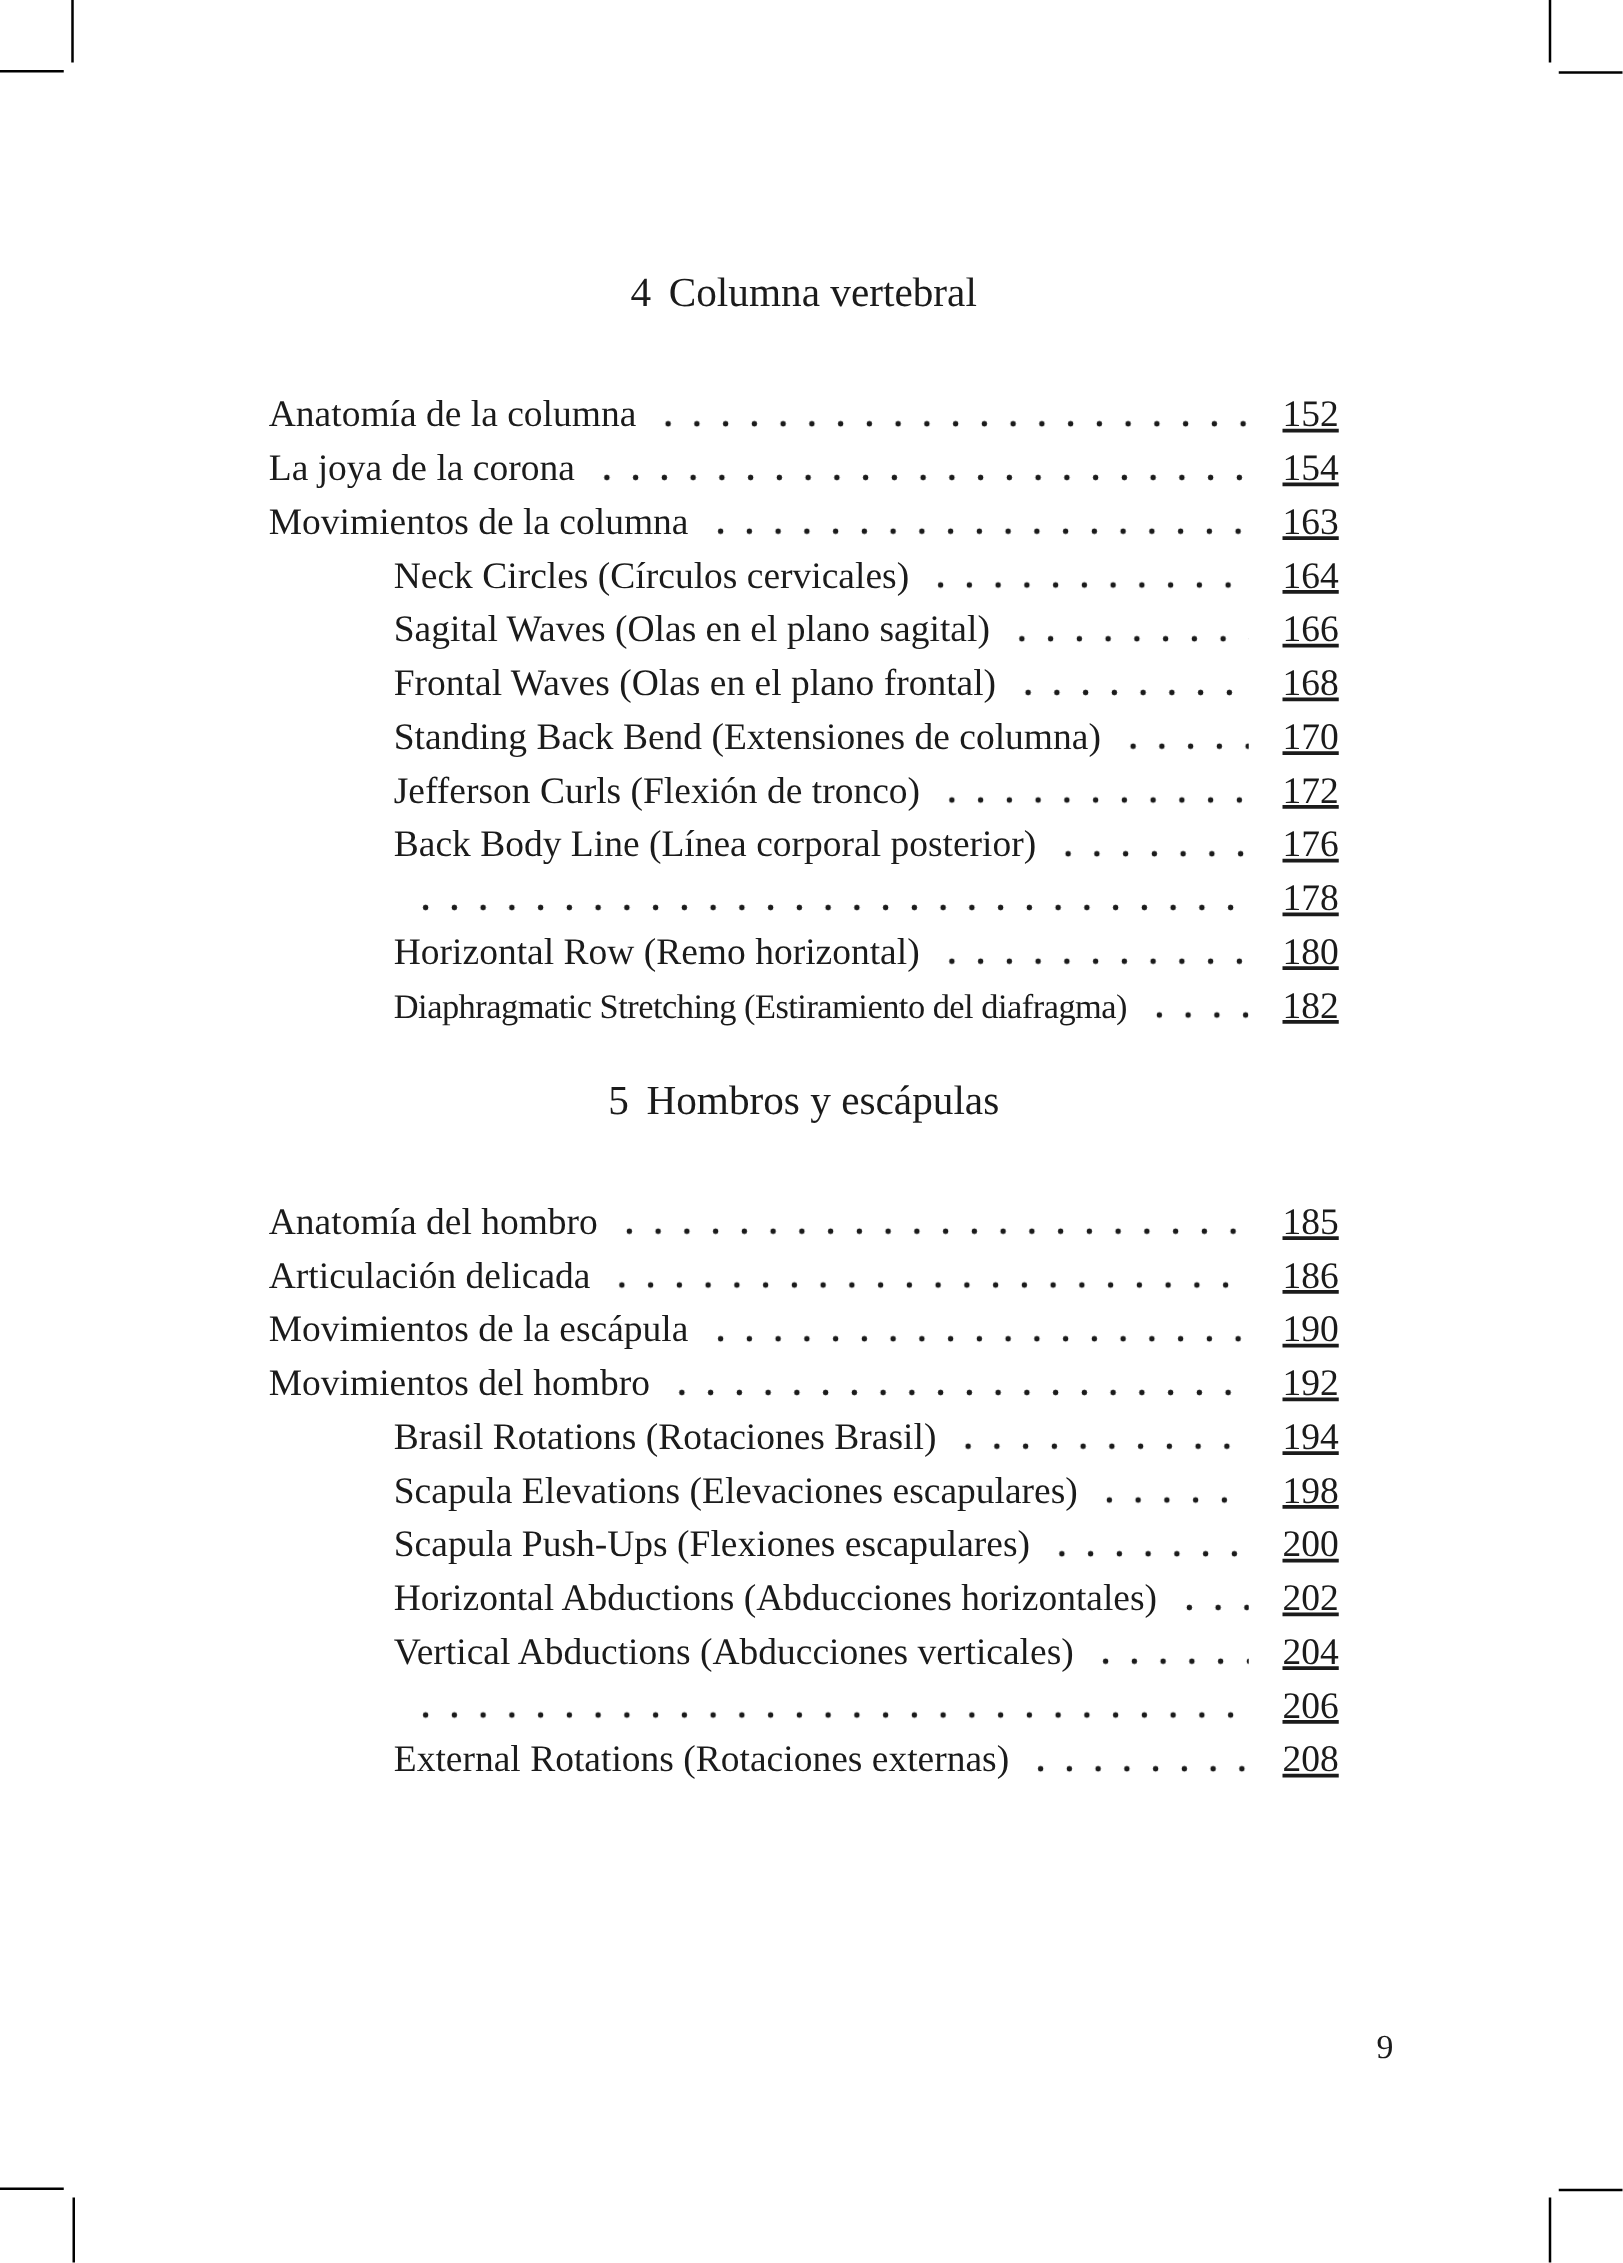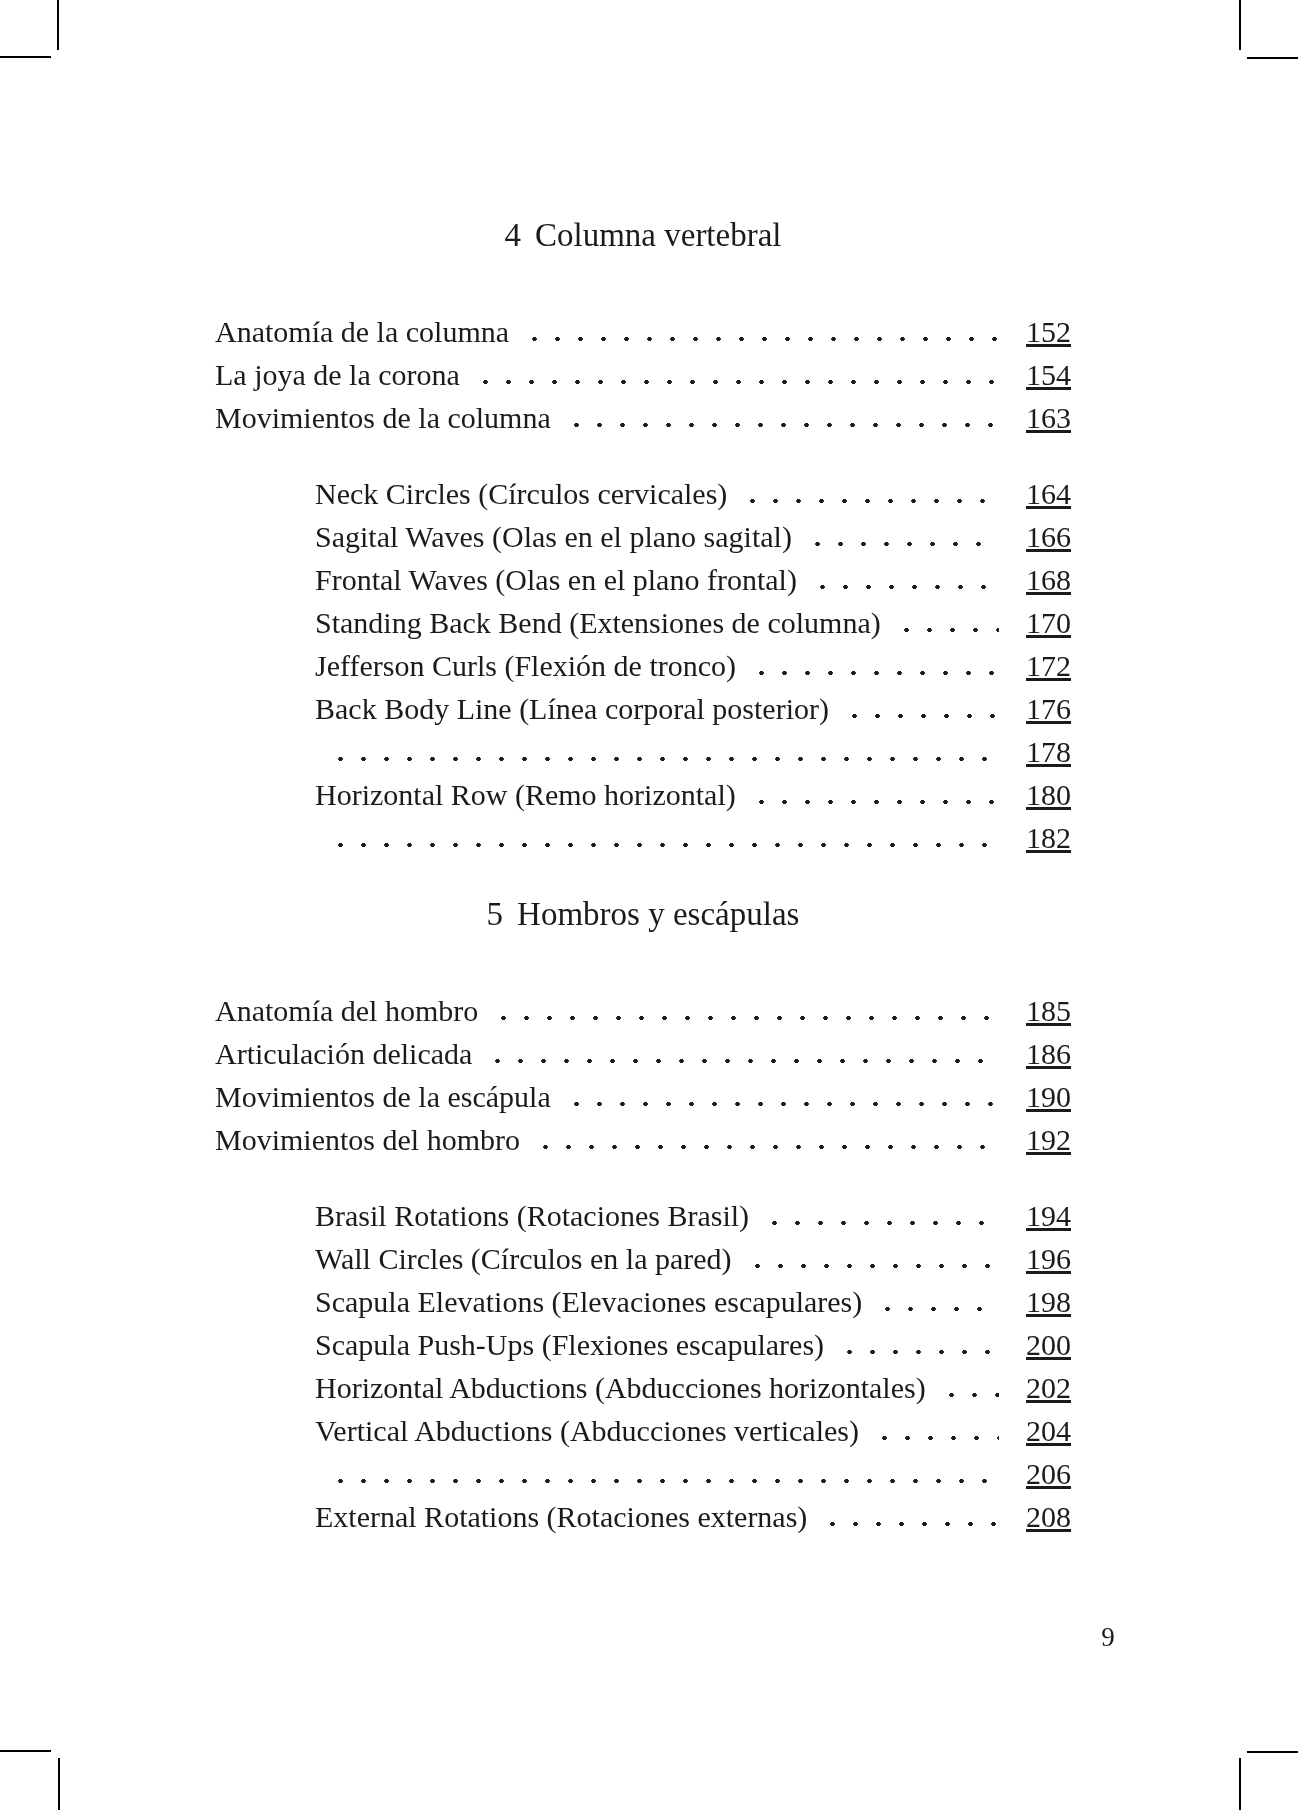--- a/index.html
+++ b/index.html
@@ -26,21 +26,21 @@
 
   .content { position: absolute; left: 215px; top: 210px; width: 856px; }
 
   .heading {
     display: flex; justify-content: center; gap: 14px;
     font-size: 33px; font-weight: normal; line-height: 50px;
     margin-bottom: 50px; white-space: nowrap;
   }
   .heading.second { margin-top: 30px; }
 
-  .group.sub { margin-top: 33px; }
+  .group.sub { }
   .group.sub .row { padding-left: 100px; }
 
   .row { display: flex; align-items: flex-end; font-size: 30px; line-height: 43px; }
   .label { white-space: nowrap; flex: 0 1 auto; overflow: hidden; }
   .row.tight .label { font-size: 27.5px; letter-spacing: -0.4px; }
   .leader {
     flex: 1 1 0; min-width: 14px; height: 43px; margin: 0 8px 0 6px;
     background-image: radial-gradient(circle, #1b1b1b 2px, rgba(0,0,0,0) 2.5px);
     background-size: 23px 10px;
     background-repeat: repeat-x;
@@ -126,20 +126,21 @@
       <div class="row">
         <span class="leader"></span>
         <span class="pagenum">178</span>
       </div>
       <div class="row">
         <span class="label">Horizontal Row (Remo horizontal)</span>
         <span class="leader"></span>
         <span class="pagenum">180</span>
       </div>
       <div class="row tight">
+        <span class="label">Diaphragmatic Stretching (Estiramiento del diafragma)</span>
         <span class="leader"></span>
         <span class="pagenum">182</span>
       </div>
     </div>
 
     <h1 class="heading second">
       <span>5</span>
       <span>Hombros y escápulas</span>
     </h1>
 
@@ -166,25 +167,20 @@
       </div>
     </div>
 
     <div class="group sub">
       <div class="row">
         <span class="label">Brasil Rotations (Rotaciones Brasil)</span>
         <span class="leader"></span>
         <span class="pagenum">194</span>
       </div>
       <div class="row">
-        <span class="label">Wall Circles (Círculos en la pared)</span>
-        <span class="leader"></span>
-        <span class="pagenum">196</span>
-      </div>
-      <div class="row">
         <span class="label">Scapula Elevations (Elevaciones escapulares)</span>
         <span class="leader"></span>
         <span class="pagenum">198</span>
       </div>
       <div class="row">
         <span class="label">Scapula Push-Ups (Flexiones escapulares)</span>
         <span class="leader"></span>
         <span class="pagenum">200</span>
       </div>
       <div class="row">

